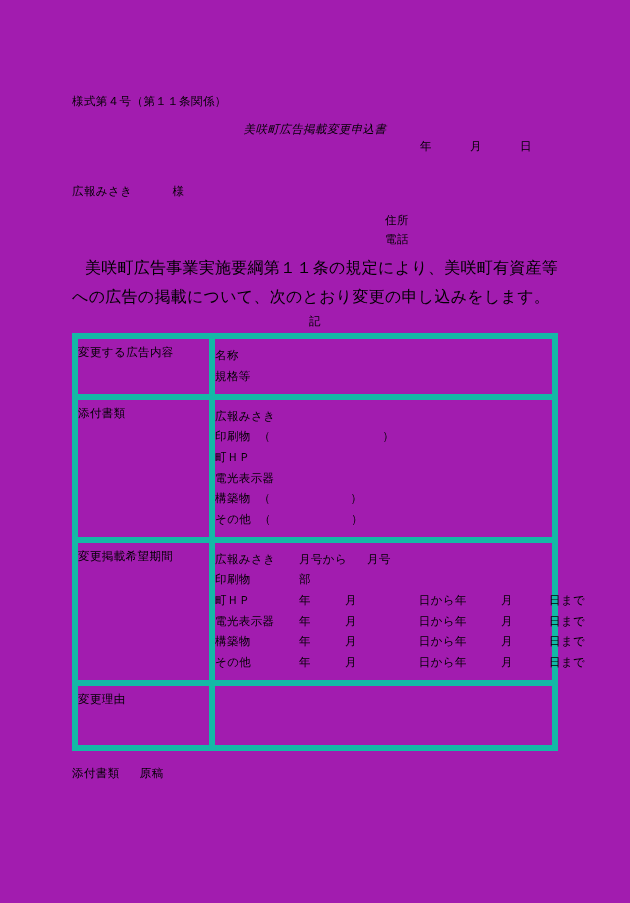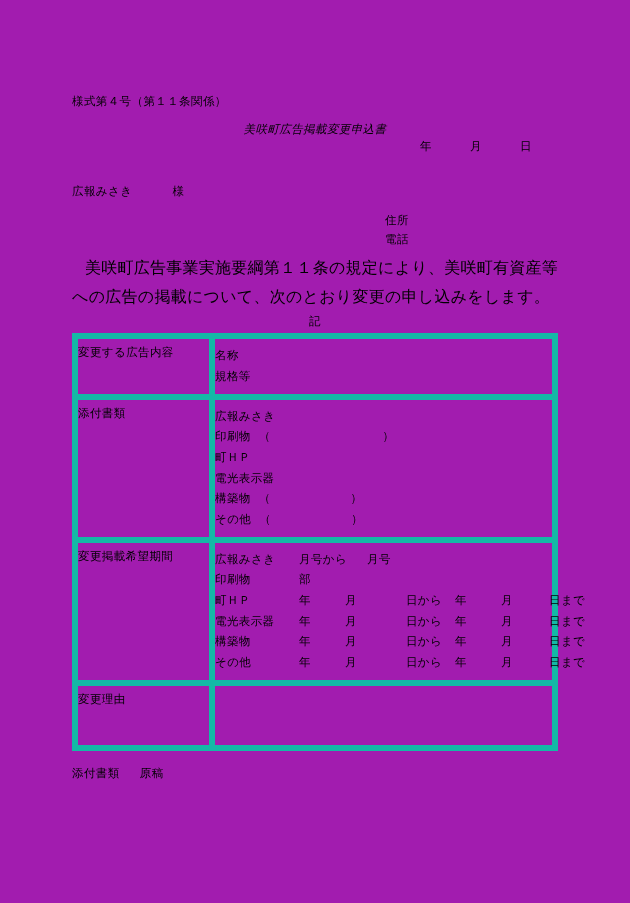--- a/index.html
+++ b/index.html
@@ -127,21 +127,21 @@
 
   
   .drow {
     display: flex;
     line-height: 1.80;
     white-space: nowrap;
   }
   .drow .media { width: 84px; flex: none; }
   .drow .c-y1  { width: 46px; flex: none; text-align: left; }
   .drow .c-m1  { width: 48px; flex: none; text-align: left; }
-  .drow .c-d1  { width: 62px; flex: none; text-align: center; }
+  .drow .c-d1  { width: 62px; flex: none; text-align: right; }
   .drow .c-y2  { width: 46px; flex: none; text-align: left; }
   .drow .c-m2  { width: 48px; flex: none; text-align: left; }
   .drow .c-d2  { flex: none; text-align: left; }
 
   .issue-row { line-height: 1.80; white-space: nowrap; }
   .issue-row .m1 { display: inline-block; width: 84px; }
   .issue-row .m2 { display: inline-block; width: 68px; }
   .print-row { line-height: 1.80; white-space: nowrap; }
   .print-row .m1 { display: inline-block; width: 84px; }
 

